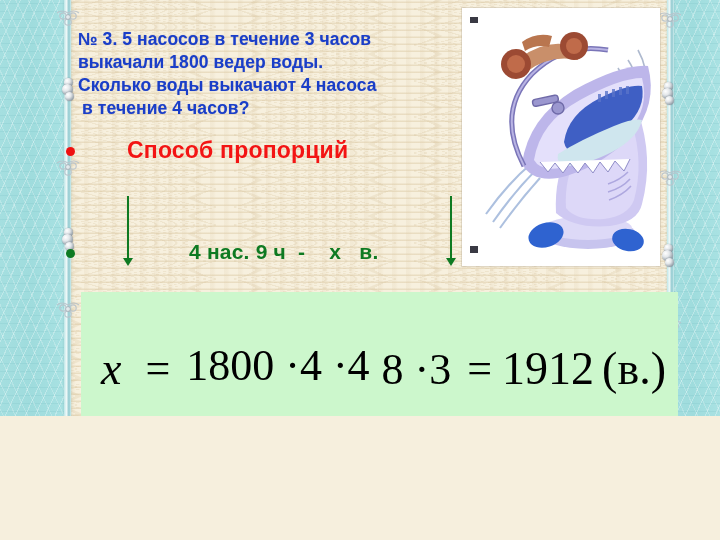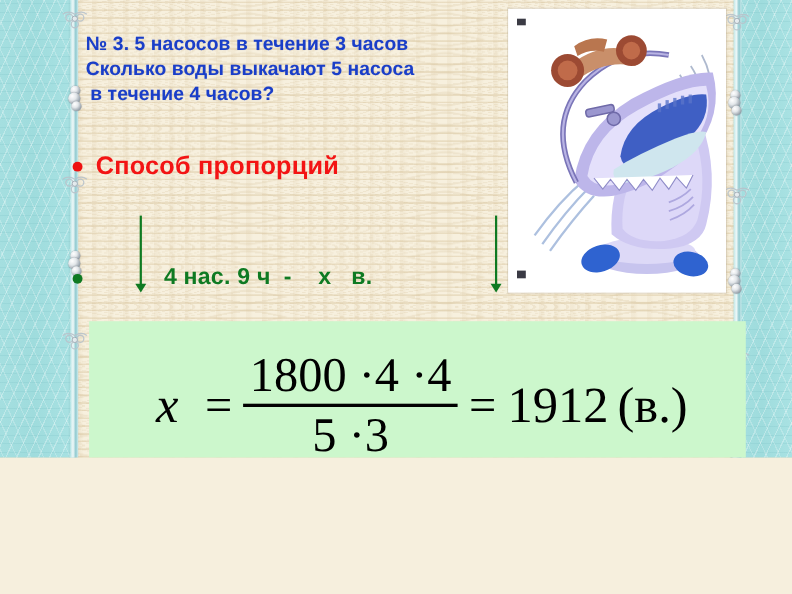--- a/index.html
+++ b/index.html
@@ -82,21 +82,21 @@
     position:absolute;left:78px;top:28px;width:370px;
     color:#1a3ec8;
     font-weight:bold;font-size:17.5px;line-height:1.32;
     letter-spacing:.1px;
     text-shadow:0 0 1px rgba(26,62,200,.25);
   }
   .title-block .ln{white-space:nowrap;}
   .title-block .ln.indent{padding-left:4px;}
 
   
-  .bullet-row{position:absolute;display:flex;align-items:flex-start;}
+  .bullet-row{position:absolute;display:flex;align-items:flex-start;gap:40px;}
   .dot{
     width:9px;height:9px;border-radius:50%;flex:0 0 auto;margin-top:9px;
   }
   .dot.red{background:#ee1111;}
   .dot.green{background:#0e7a22;}
 
   .row-method{left:66px;top:138px;}
   .row-method .txt{
     margin-left:12px;color:#f31414;font-weight:bold;font-size:23px;
     line-height:1.1;letter-spacing:.2px;
@@ -146,21 +146,21 @@
   .formula{
     display:flex;align-items:center;justify-content:center;
     width:100%;
     font-family:"Liberation Serif", serif;
     color:#000;
     font-size:46px;
     padding-left:8px;
   }
   .fx{font-style:italic;font-size:46px;margin-right:14px;}
   .feq{margin:0 10px;font-size:44px;}
-  .frac{display:inline-flex;flex-direction:column;align-items:center;line-height:1;}
+  .frac{display:inline-flex;flex-direction:row;align-items:center;line-height:1;}
   .frac .num{padding:0 6px 4px 6px;font-size:44px;white-space:nowrap;}
   .frac .bar{height:3px;background:#000;width:100%;}
   .frac .den{padding:4px 6px 0 6px;font-size:44px;white-space:nowrap;}
   .fres{font-size:46px;white-space:nowrap;}
 
   
   .watermark{
     position:absolute;left:4px;top:512px;
     font-size:7px;color:rgba(120,150,155,.55);
     font-family:"Liberation Sans", sans-serif;
@@ -293,21 +293,22 @@
           <circle cx="18" cy="8" r="3.2"></circle>
           <circle cx="13" cy="14" r="3.2"></circle>
       <path d="M2 5 Q7 1 13 5 Q19 1 24 5"></path>
         </g>
       <circle cx="13" cy="9" r="2.4" fill="#e8ecef" stroke="#9aa4ad" stroke-width=".8"></circle>
       </svg>
   </div>
 
   <div class="title-block">
     <div class="ln">№ 3. 5 насосов в течение 3 часов</div>
-    <div class="ln">Сколько воды выкачают 5 насоса</div>
+    <div class="ln">выкачали 1800 ведер воды.</div>
+    <div class="ln">Сколько воды выкачают 4 насоса</div>
     <div class="ln indent"> в течение 4 часов?</div>
   </div>
 
   <div class="bullet-row row-method">
     <span class="dot red"></span>
     <span class="txt">Способ пропорций</span>
   </div>
 
   <div class="bullet-row row-p2">
     <span class="dot green"></span>
@@ -397,21 +398,21 @@
     </svg>
   </div>
 
   <div class="formula-box">
     <div class="formula">
       <span class="fx">x</span>
       <span class="feq">=</span>
       <span class="frac">
         <span class="num">1800 ·4 ·4</span>
         <span class="bar"></span>
-        <span class="den">5 ·3</span>
+        <span class="den">8 ·3</span>
       </span>
       <span class="feq">=</span>
       <span class="fres">1912</span>
       <span class="fres unit" style="margin-left:8px;">(в.)</span>
     </div>
   </div>
 
   <div class="watermark">http://aida.ucoz.ru</div>
 </div>
 

